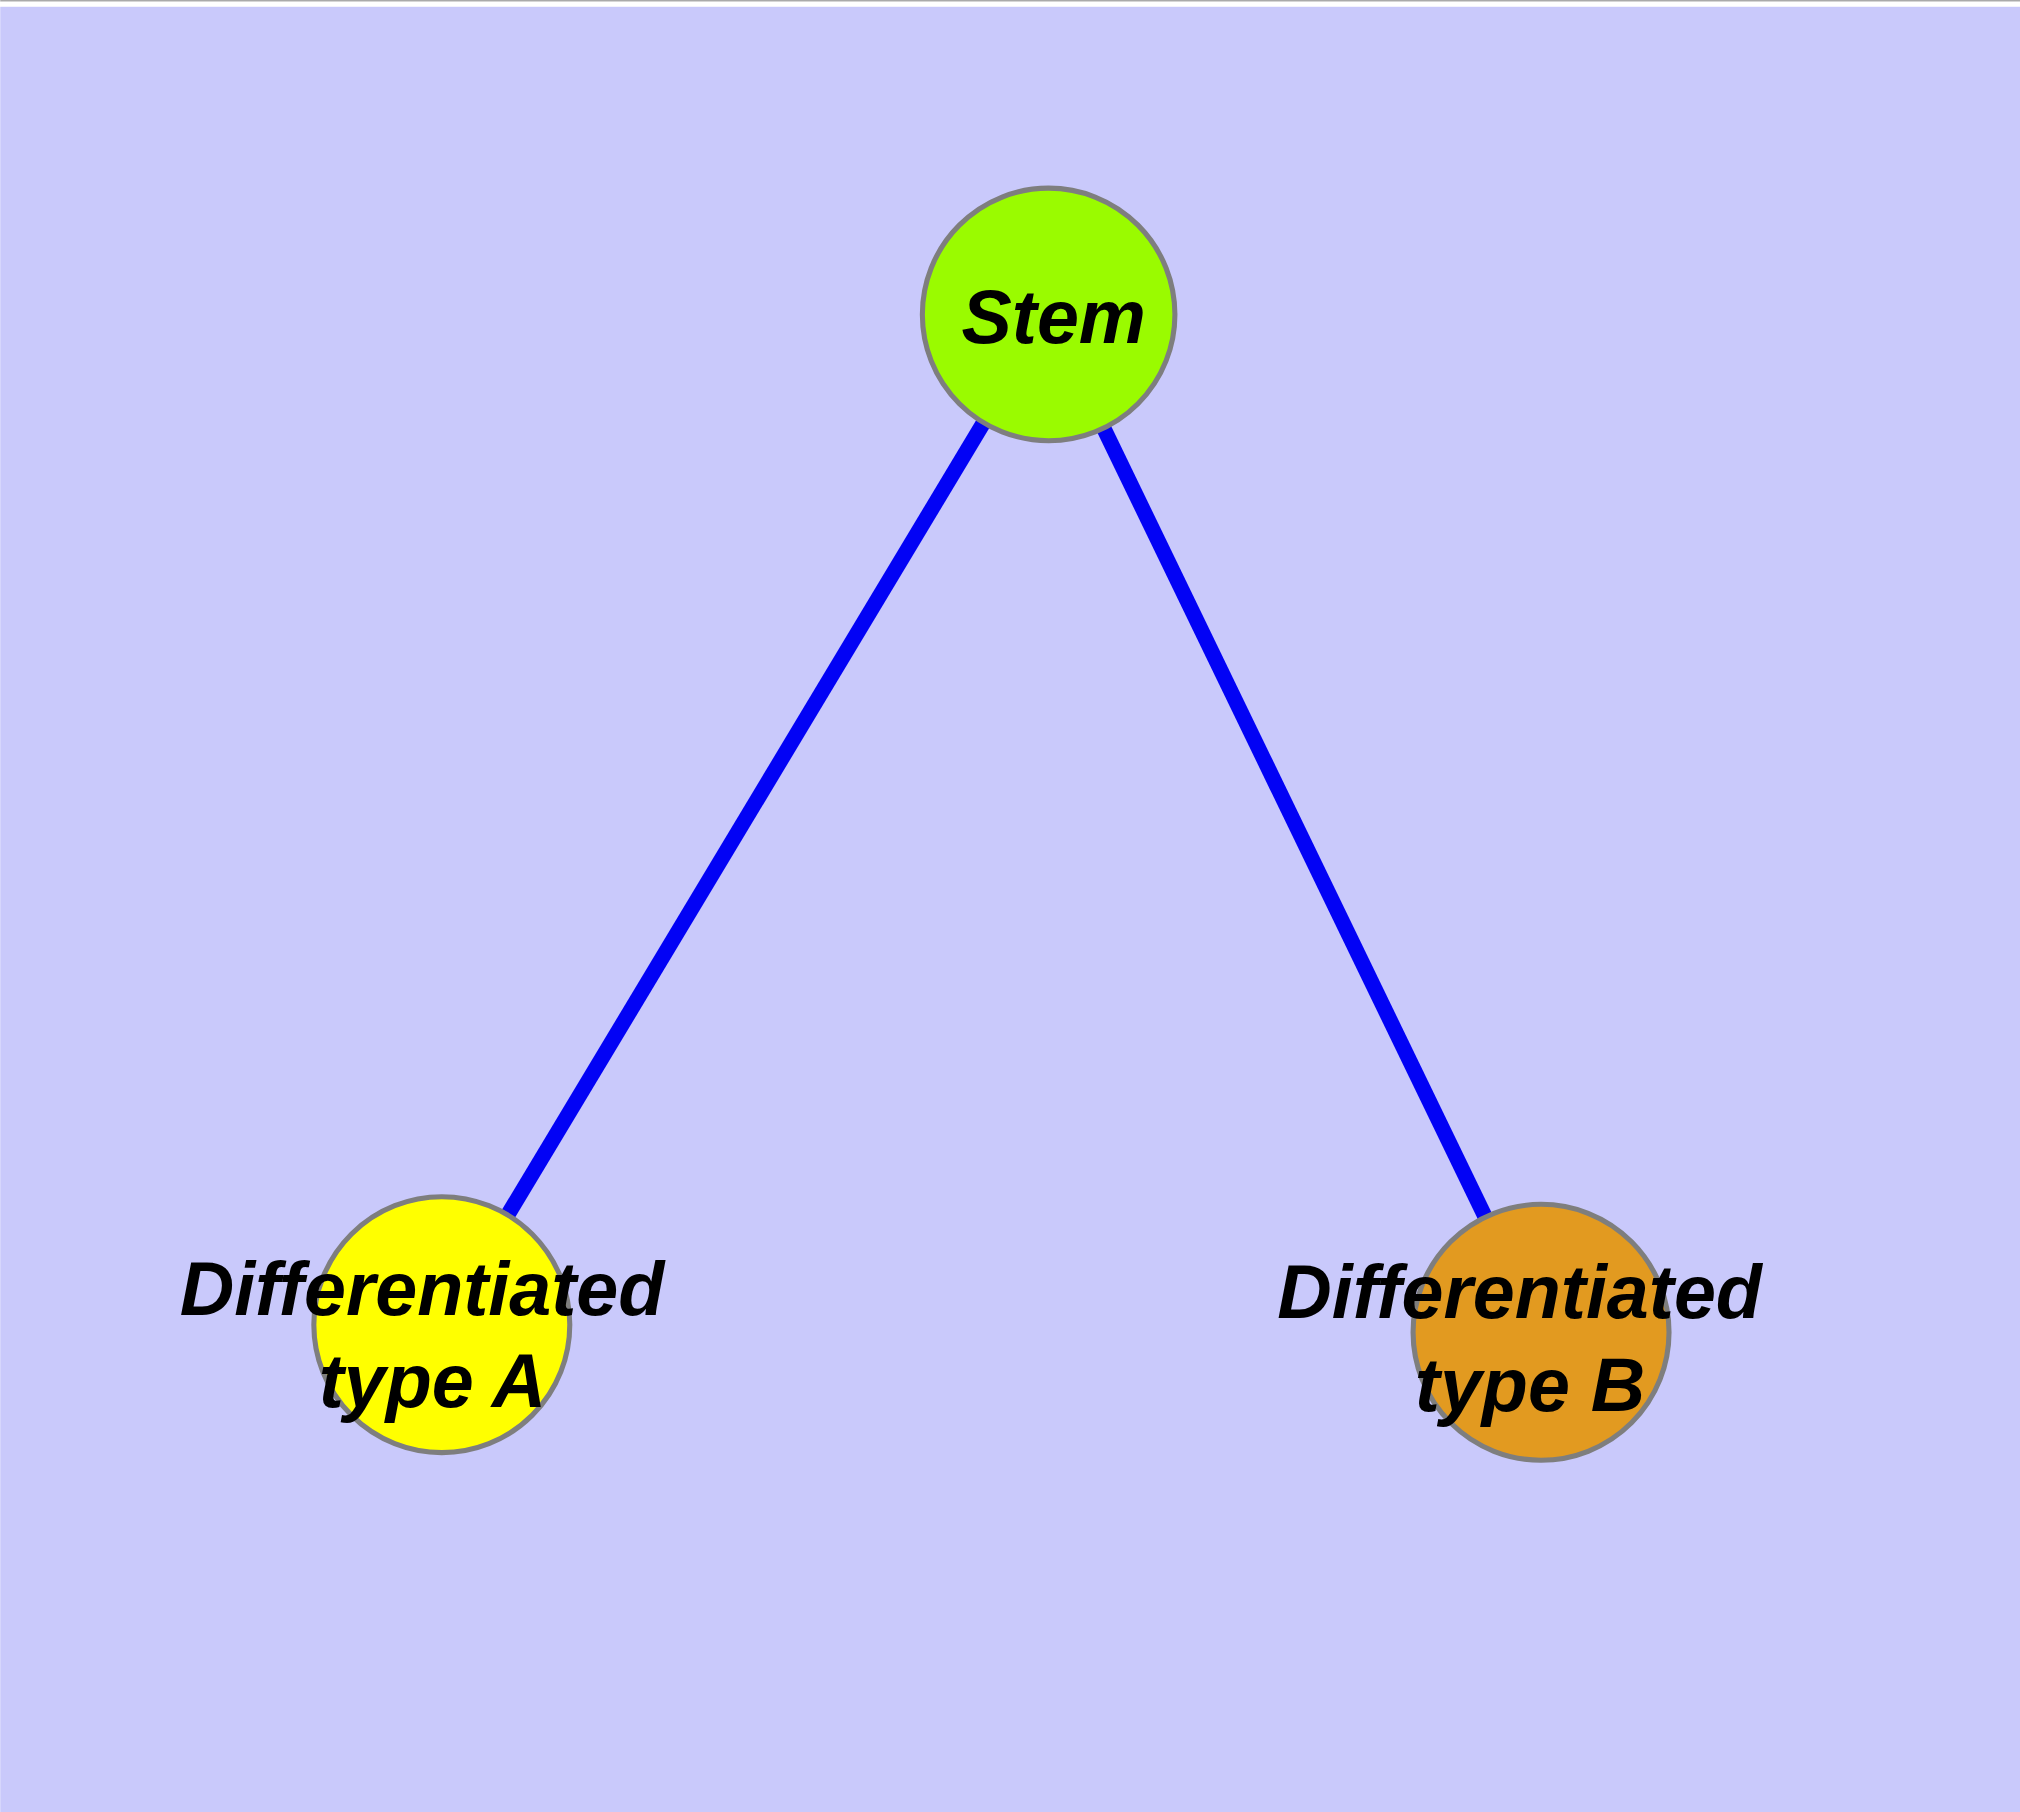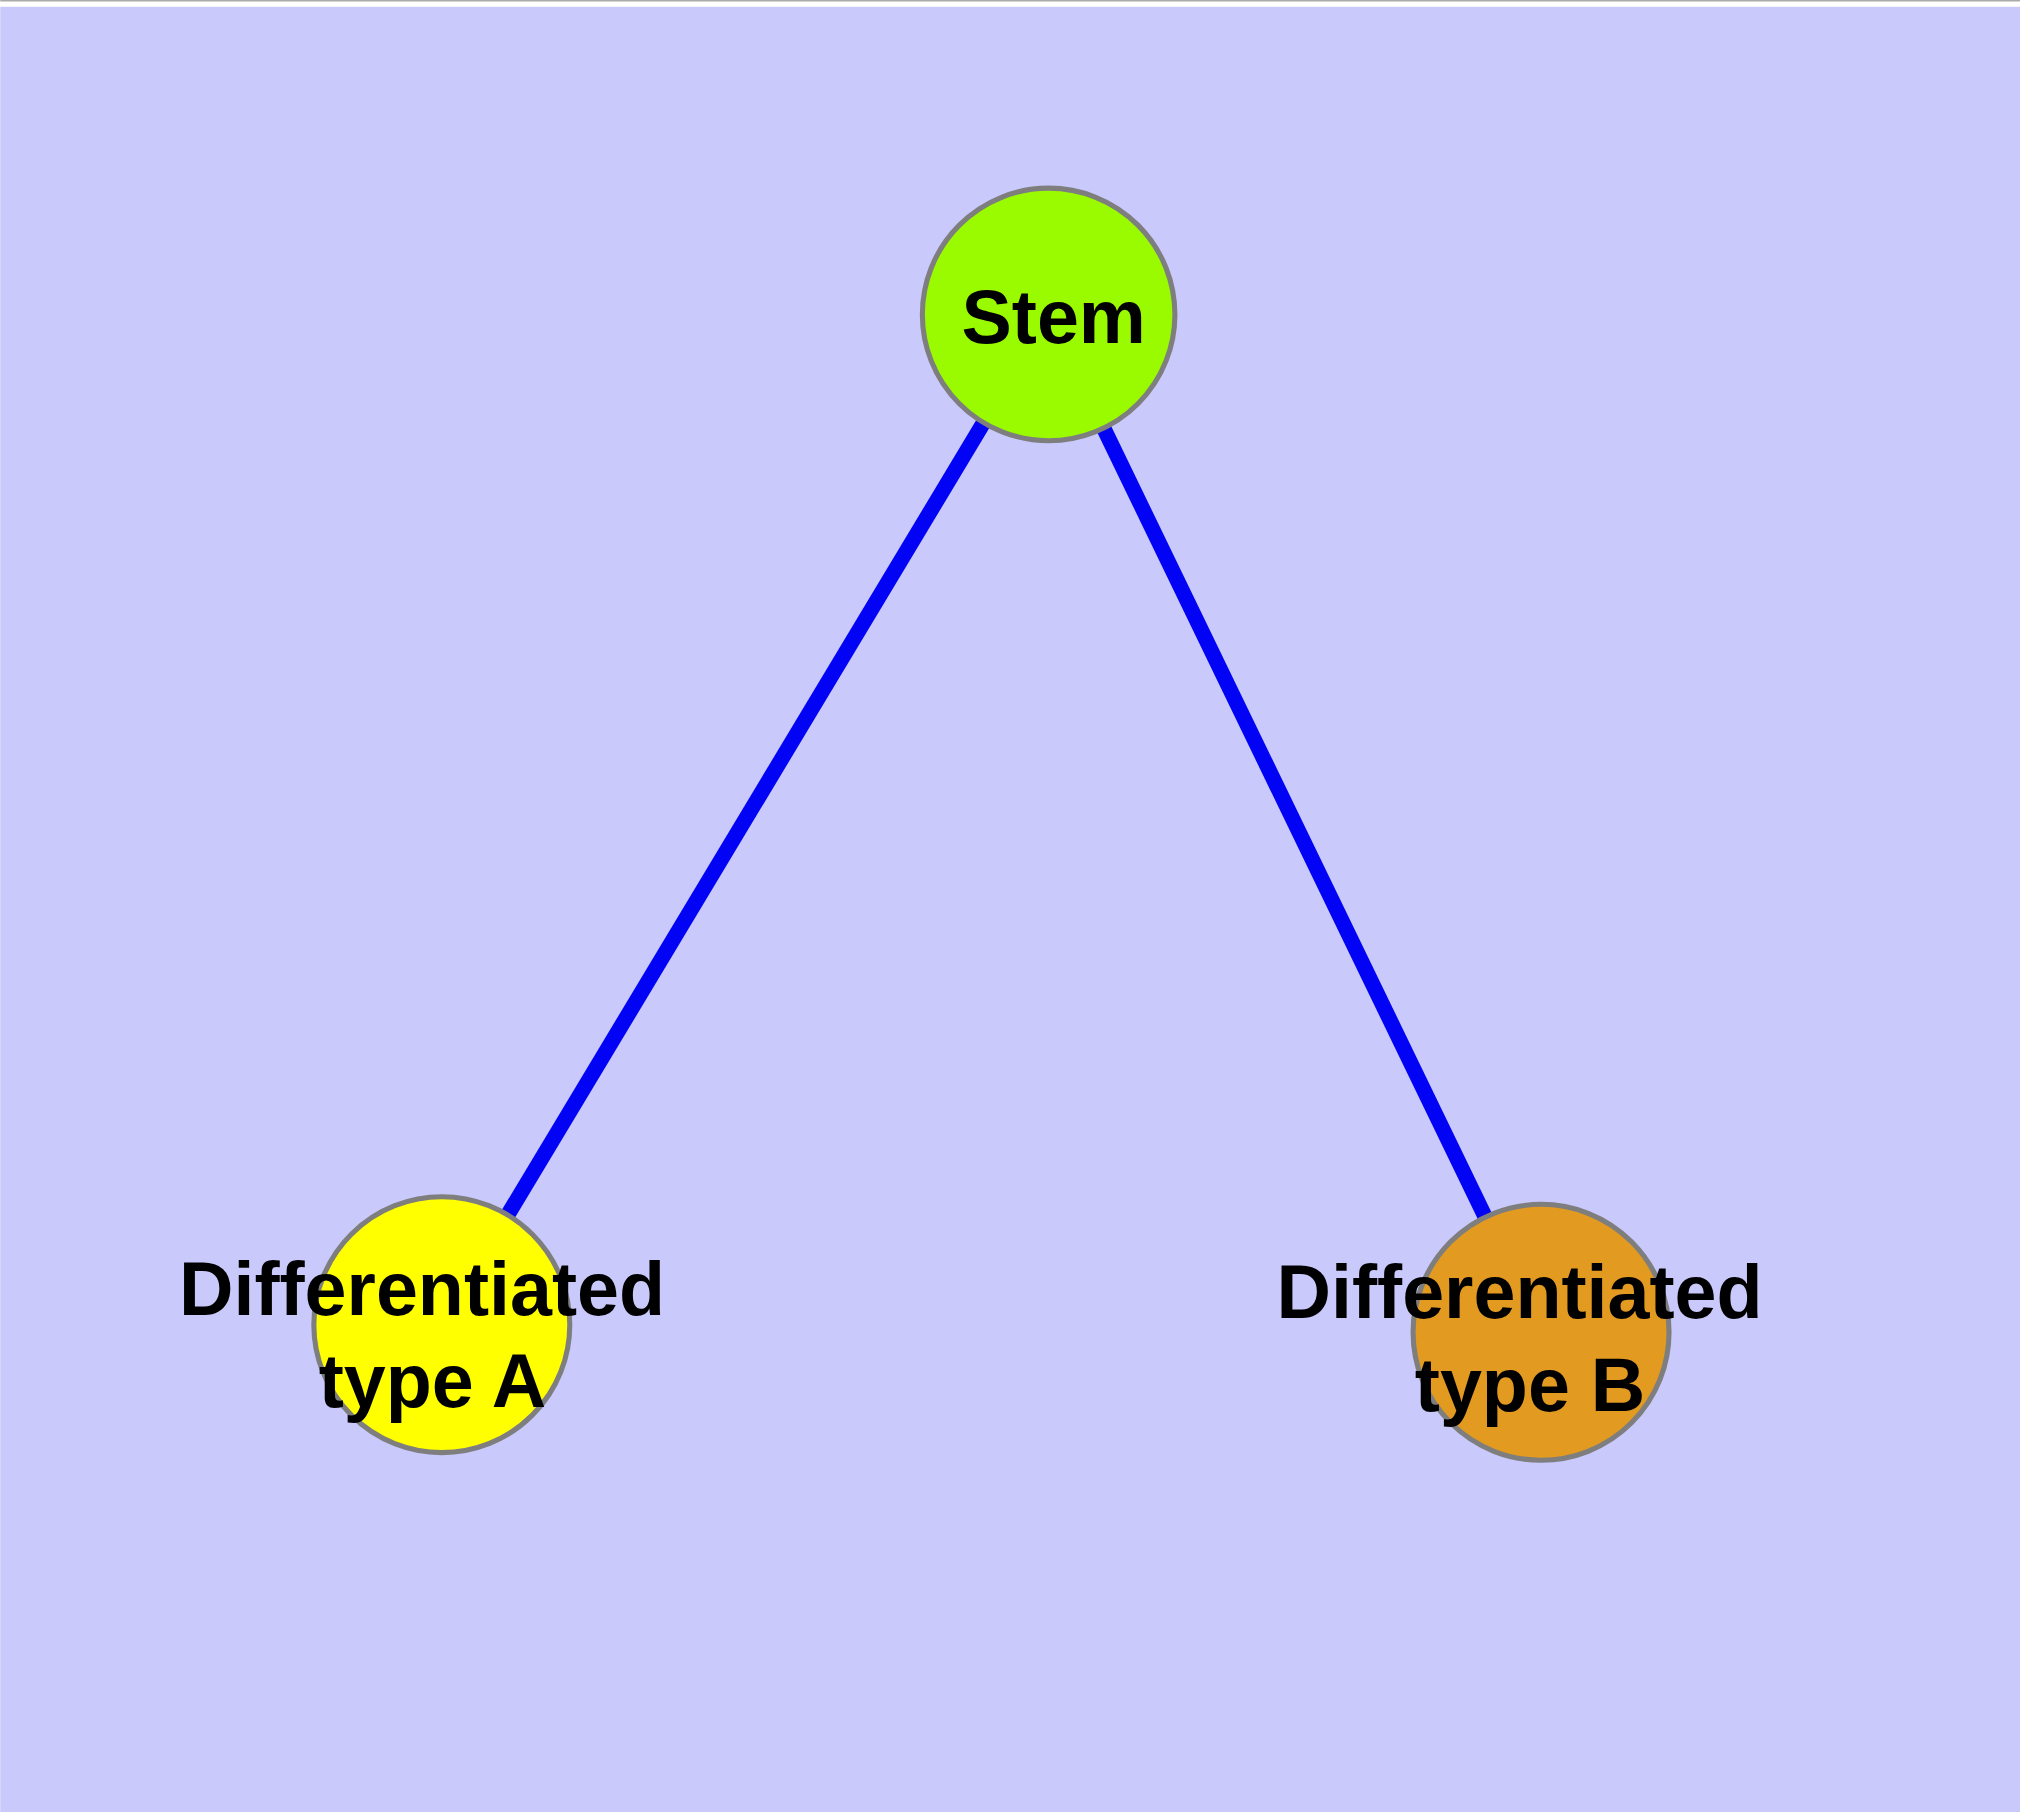--- a/index.html
+++ b/index.html
@@ -5,20 +5,21 @@
   html, body {
     margin: 0;
     padding: 0;
     background: #ffffff;
   }
   .stage {
     position: relative;
     width: 2021px;
     height: 1812px;
     overflow: hidden;
+    font-style: italic;
   }
   svg.graph {
     display: block;
     width: 2021px;
     height: 1812px;
   }
   .node {
     stroke: #7e7e7e;
     stroke-width: 6;
   }

